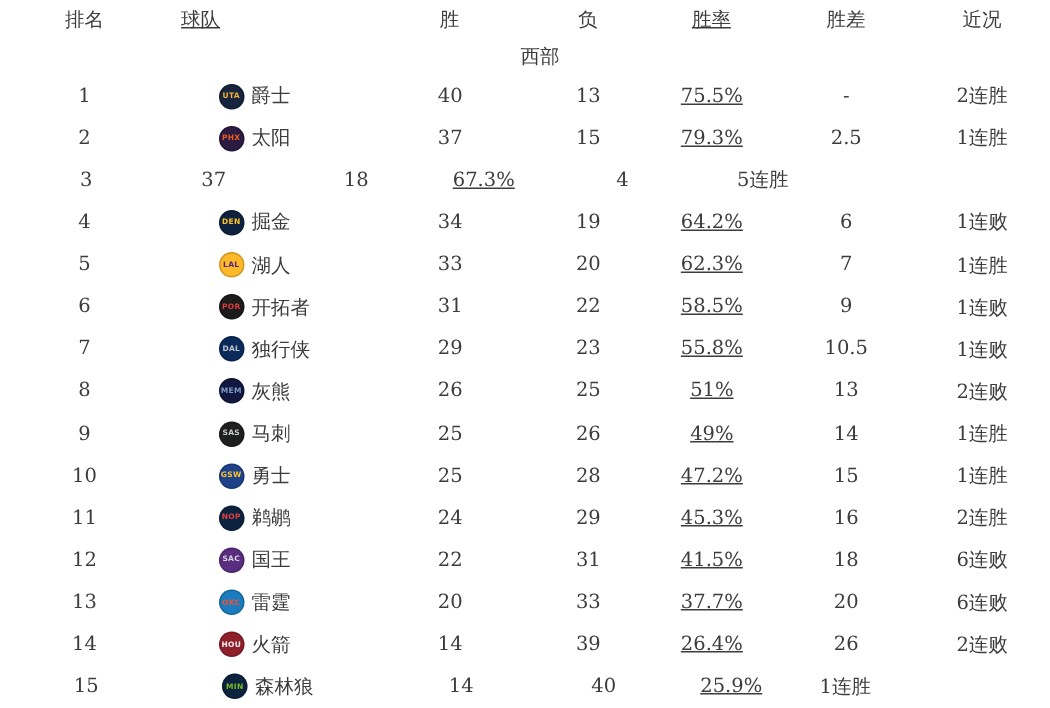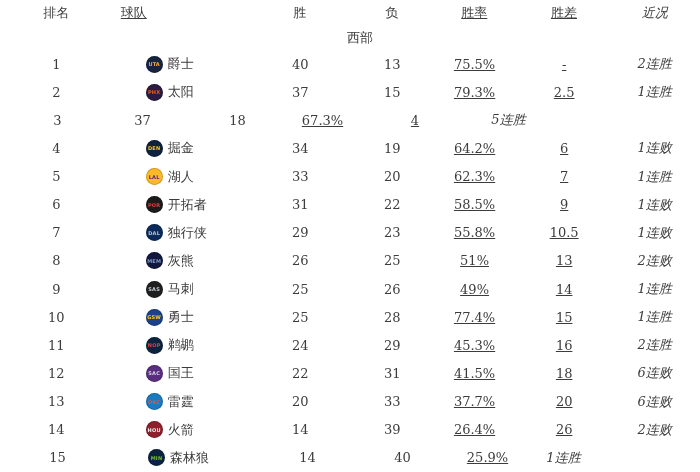--- a/index.html
+++ b/index.html
@@ -11,22 +11,22 @@
   .row{display:flex;align-items:center;padding-left:20px;}
   .hrow{height:25px;}
   .srow{height:25px;justify-content:center;}
   .drow{height:28.13px;}
   .cell{box-sizing:border-box;}
   .c-rank   {width:75px;text-align:center;}
   .c-team   {width:165px;}
   .c-wins   {width:95px;text-align:center;}
   .c-losses {width:95px;text-align:center;}
   .c-pct    {width:75px;text-align:center;text-decoration:underline;}
-  .c-gb     {width:110px;text-align:center;text-decoration:underline;}
-  .c-streak {width:85px;text-align:center;padding-right:8px;font-style:italic;}
+  .c-gb     {width:110px;text-align:center;}
+  .c-streak {width:85px;text-align:center;padding-right:8px;}
   .c-team.body{display:flex;align-items:center;padding-left:53px;}
   .c-team.hd{padding-left:28px;text-align:left;text-decoration:underline;}
   .logo{
     width:17px;height:17px;border-radius:50%;flex:none;
     display:flex;align-items:center;justify-content:center;
     font-family:"DejaVu Sans",sans-serif;font-size:5px;font-weight:bold;
     letter-spacing:.2px;box-shadow:inset 0 0 0 1px rgba(0,0,0,.18);
   }
   .tname{margin-left:5px;white-space:nowrap;font-family:Liberation Serif, serif;}
 </style>
@@ -164,21 +164,21 @@
   </div>
 
   <div class="row drow">
     <div class="cell c-rank">10</div>
     <div class="cell c-team body">
       <span class="logo" style="background: rgb(29, 66, 138); color: rgb(255, 199, 44);">GSW</span>
       <span class="tname">勇士</span>
     </div>
     <div class="cell c-wins">25</div>
     <div class="cell c-losses">28</div>
-    <div class="cell c-pct">77.4%</div>
+    <div class="cell c-pct">47.2%</div>
     <div class="cell c-gb">15</div>
     <div class="cell c-streak">1连胜</div>
   </div>
 
   <div class="row drow">
     <div class="cell c-rank">11</div>
     <div class="cell c-team body">
       <span class="logo" style="background: rgb(12, 35, 64); color: rgb(224, 65, 63);">NOP</span>
       <span class="tname">鹈鹕</span>
     </div>

